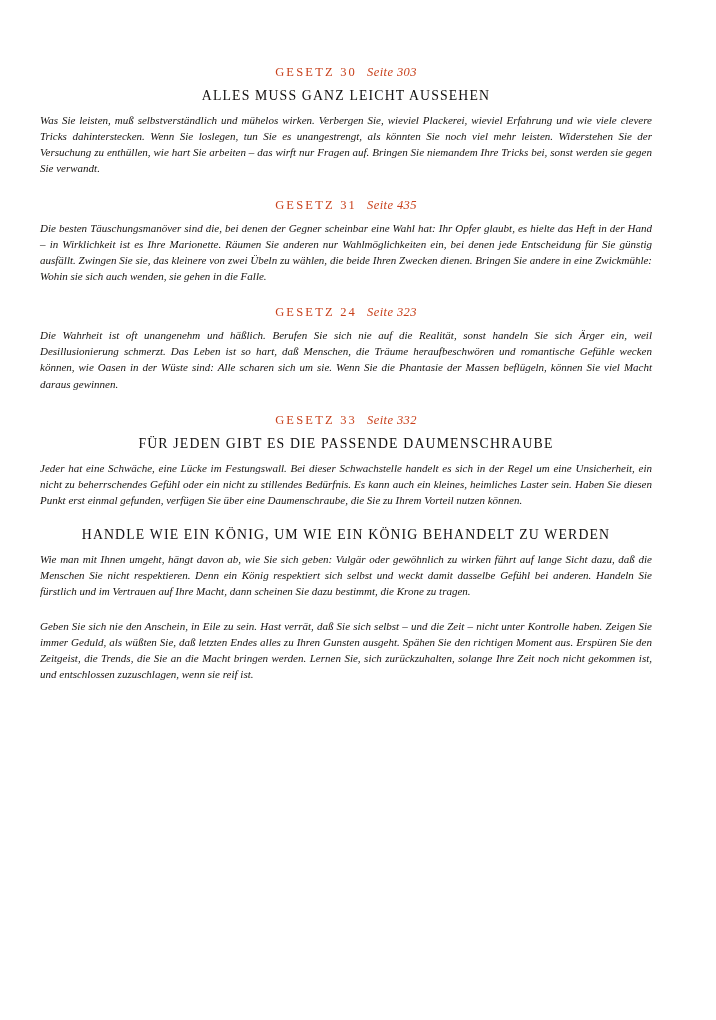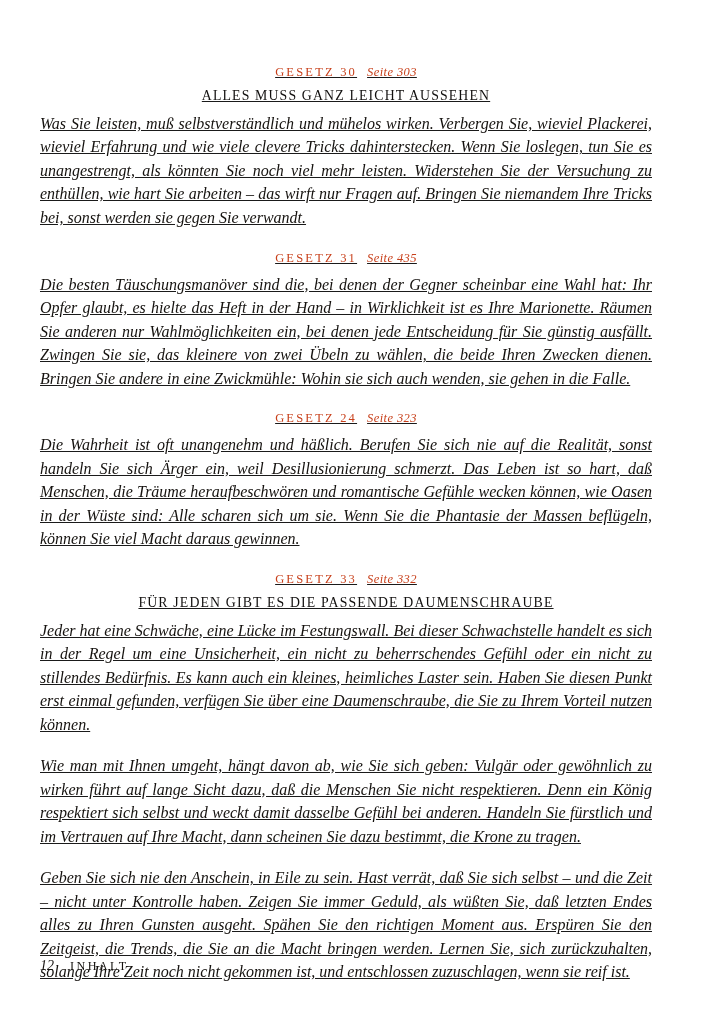--- a/index.html
+++ b/index.html
@@ -14,21 +14,20 @@
     color: #1a1a1a;
     position: relative;
     overflow: hidden;
   }
   .page {
     width: 586px;
     height: 1020px;
     box-sizing: border-box;
     padding: 62px 56px 0 40px;
     position: relative;
-    text-decoration: underline;
   }
   .content {
     width: 612px;
     margin: 0 auto;
   }
   .entry {
     margin-bottom: 18px;
   }
   .entry-header {
     text-align: center;
@@ -55,21 +54,21 @@
     font-family: "Liberation Serif", serif;
     font-size: 13.8px;
     letter-spacing: 1.15px;
     color: #12100f;
     margin-bottom: 7px;
     line-height: 1.3;
   }
   .law-body {
     font-family: "Liberation Serif", serif;
     font-style: italic;
-    font-size: 16px;
+    font-size: 11px;
     line-height: 1.47;
     text-align: justify;
     color: #15120f;
     hyphens: none;
   }
   .footer {
     position: absolute;
     left: 40px;
     bottom: 46px;
     width: 612px;
@@ -120,26 +119,23 @@
 
     <div class="entry">
       <div class="entry-header">
         <span class="law-label">GESETZ 33</span><span class="page-ref">Seite 332</span>
       </div>
       <div class="law-title">FÜR JEDEN GIBT ES DIE PASSENDE DAUMENSCHRAUBE</div>
       <div class="law-body">Jeder hat eine Schwäche, eine Lücke im Festungswall. Bei dieser Schwachstelle handelt es sich in der Regel um eine Unsicherheit, ein nicht zu beherrschendes Gefühl oder ein nicht zu stillendes Bedürfnis. Es kann auch ein kleines, heimliches Laster sein. Haben Sie diesen Punkt erst einmal gefunden, verfügen Sie über eine Daumenschraube, die Sie zu Ihrem Vorteil nutzen können.</div>
     </div>
 
     <div class="entry">
+      <div class="law-title">HANDLE WIE EIN KÖNIG, UM WIE EIN KÖNIG BEHANDELT ZU WERDEN</div>
       <div class="law-body">Wie man mit Ihnen umgeht, hängt davon ab, wie Sie sich geben: Vulgär oder gewöhnlich zu wirken führt auf lange Sicht dazu, daß die Menschen Sie nicht respektieren. Denn ein König respektiert sich selbst und weckt damit dasselbe Gefühl bei anderen. Handeln Sie fürstlich und im Vertrauen auf Ihre Macht, dann scheinen Sie dazu bestimmt, die Krone zu tragen.</div>
     </div>
 
     <div class="entry">
       <div class="law-body">Geben Sie sich nie den Anschein, in Eile zu sein. Hast verrät, daß Sie sich selbst – und die Zeit – nicht unter Kontrolle haben. Zeigen Sie immer Geduld, als wüßten Sie, daß letzten Endes alles zu Ihren Gunsten ausgeht. Spähen Sie den richtigen Moment aus. Erspüren Sie den Zeitgeist, die Trends, die Sie an die Macht bringen werden. Lernen Sie, sich zurückzuhalten, solange Ihre Zeit noch nicht gekommen ist, und entschlossen zuzuschlagen, wenn sie reif ist.</div>
     </div>
 
   </div>
 
-  <div class="footer">
-    <span class="folio">12</span>
-    <span class="footer-label">INHALT</span>
-  </div>
 </div>
 
 </body></html>

